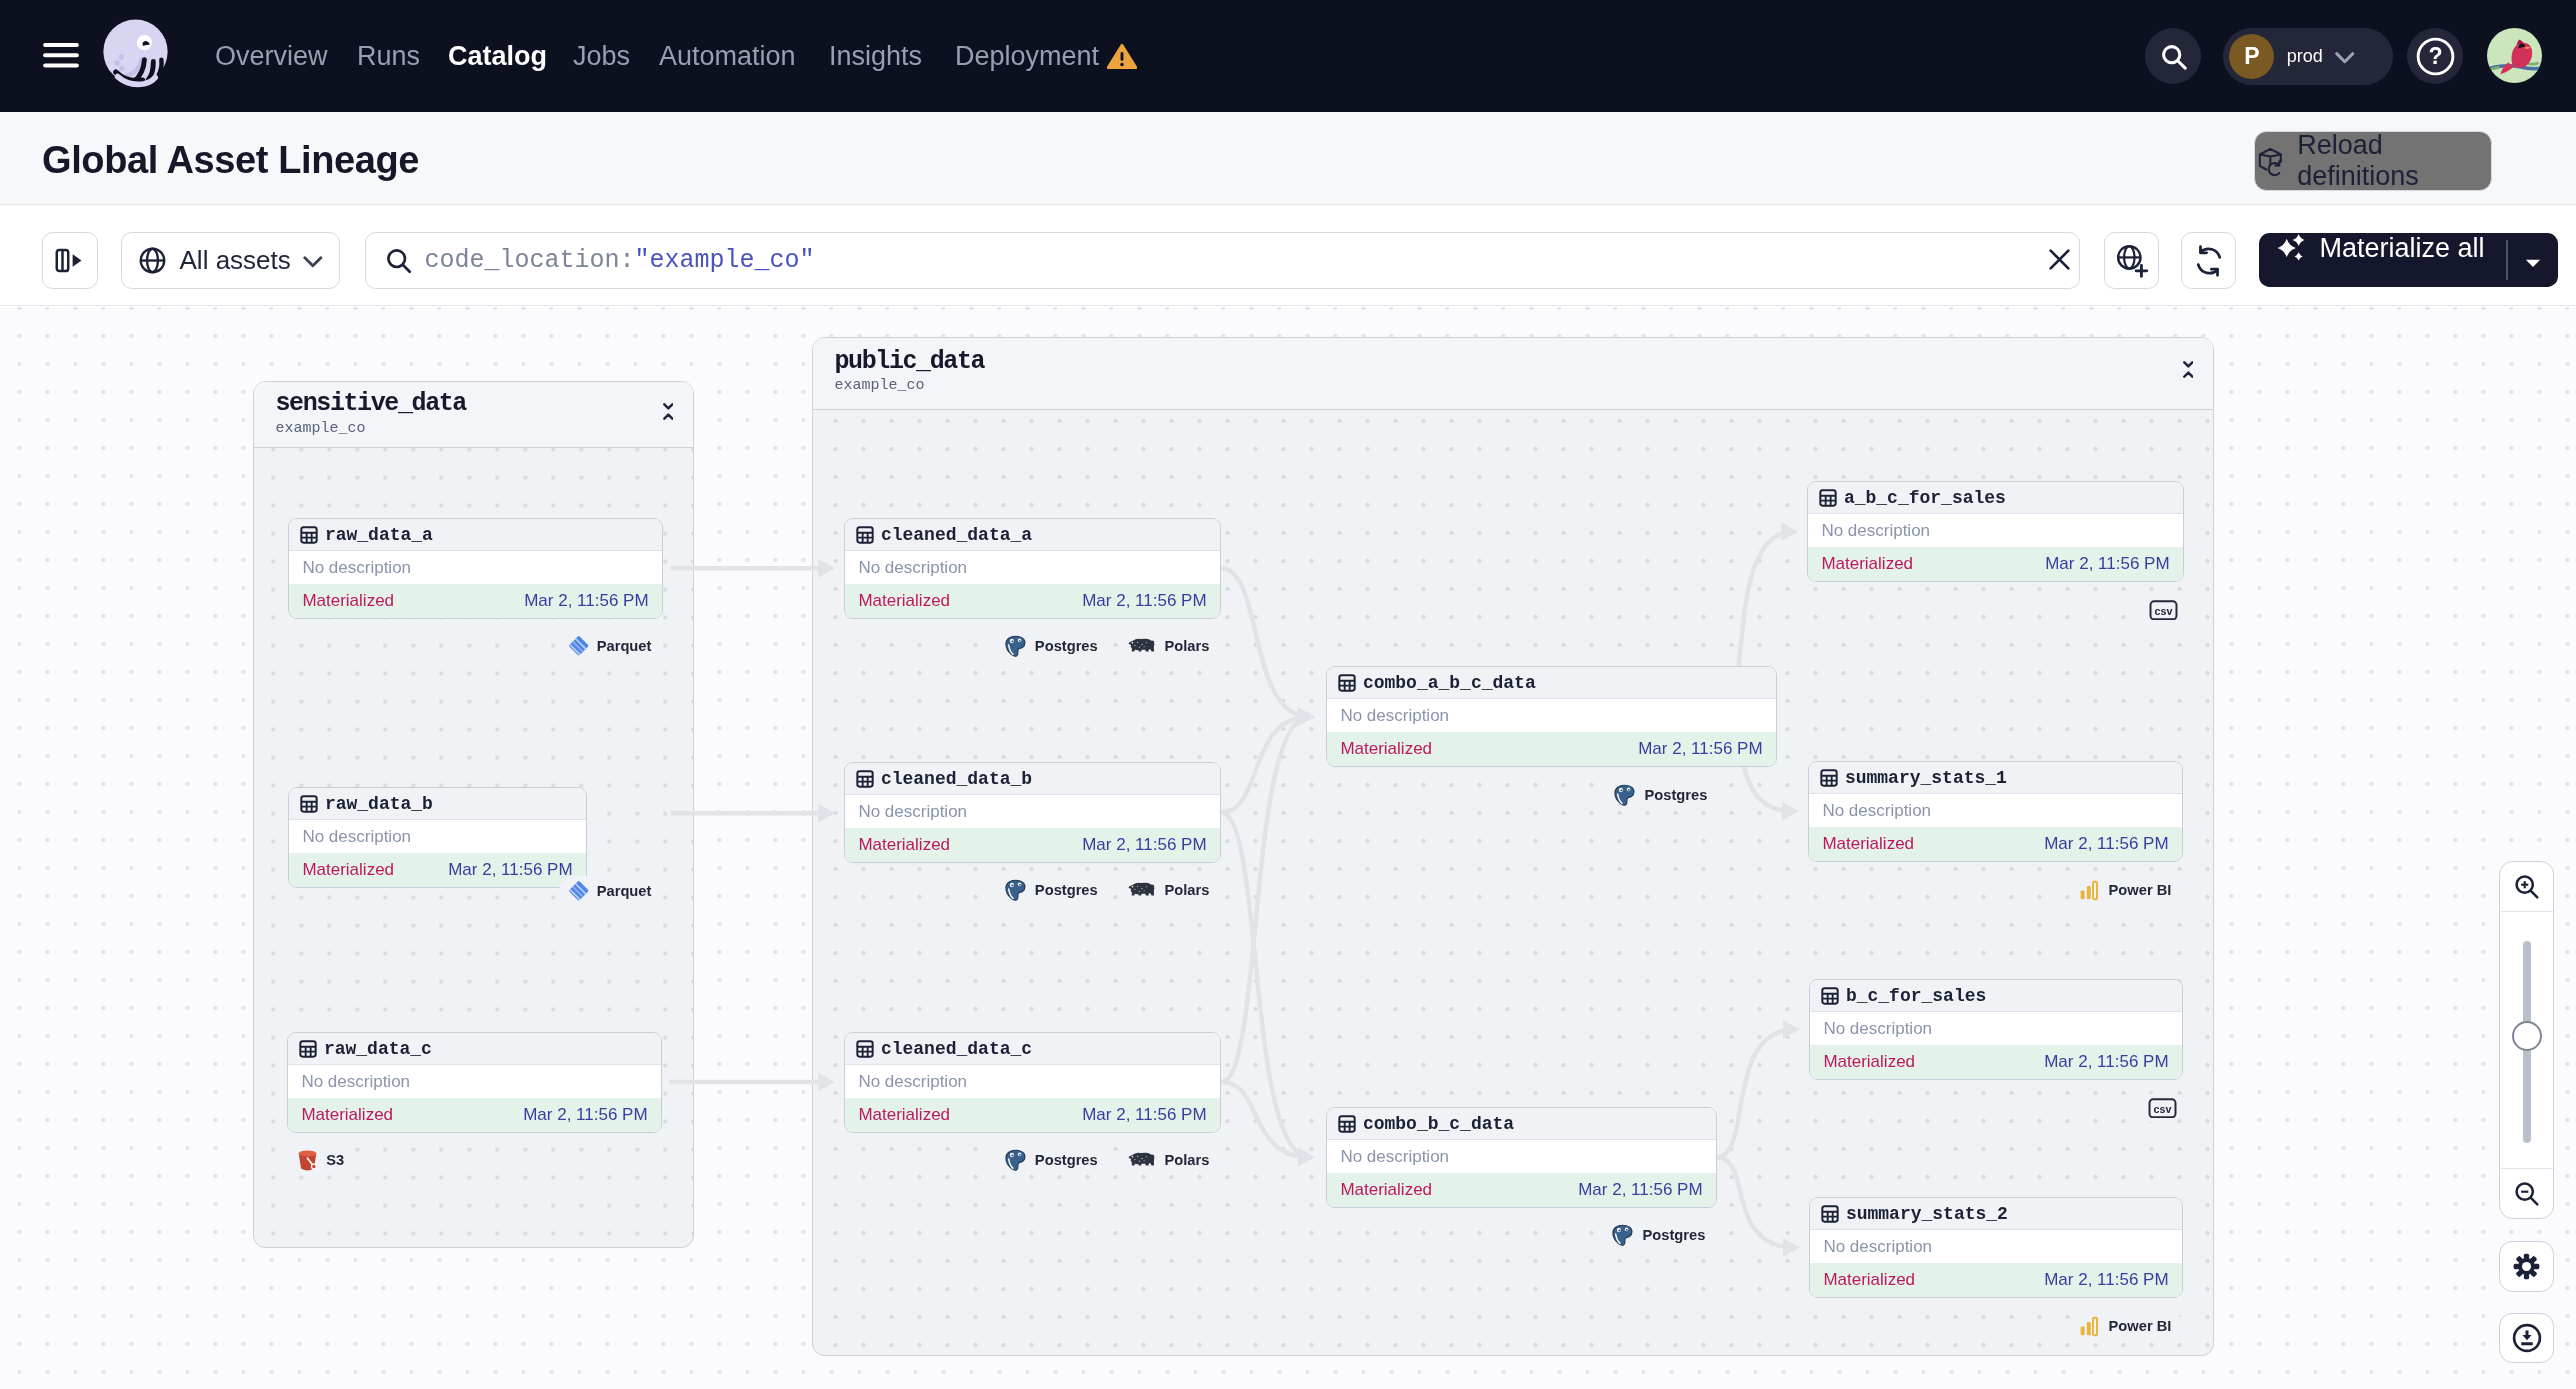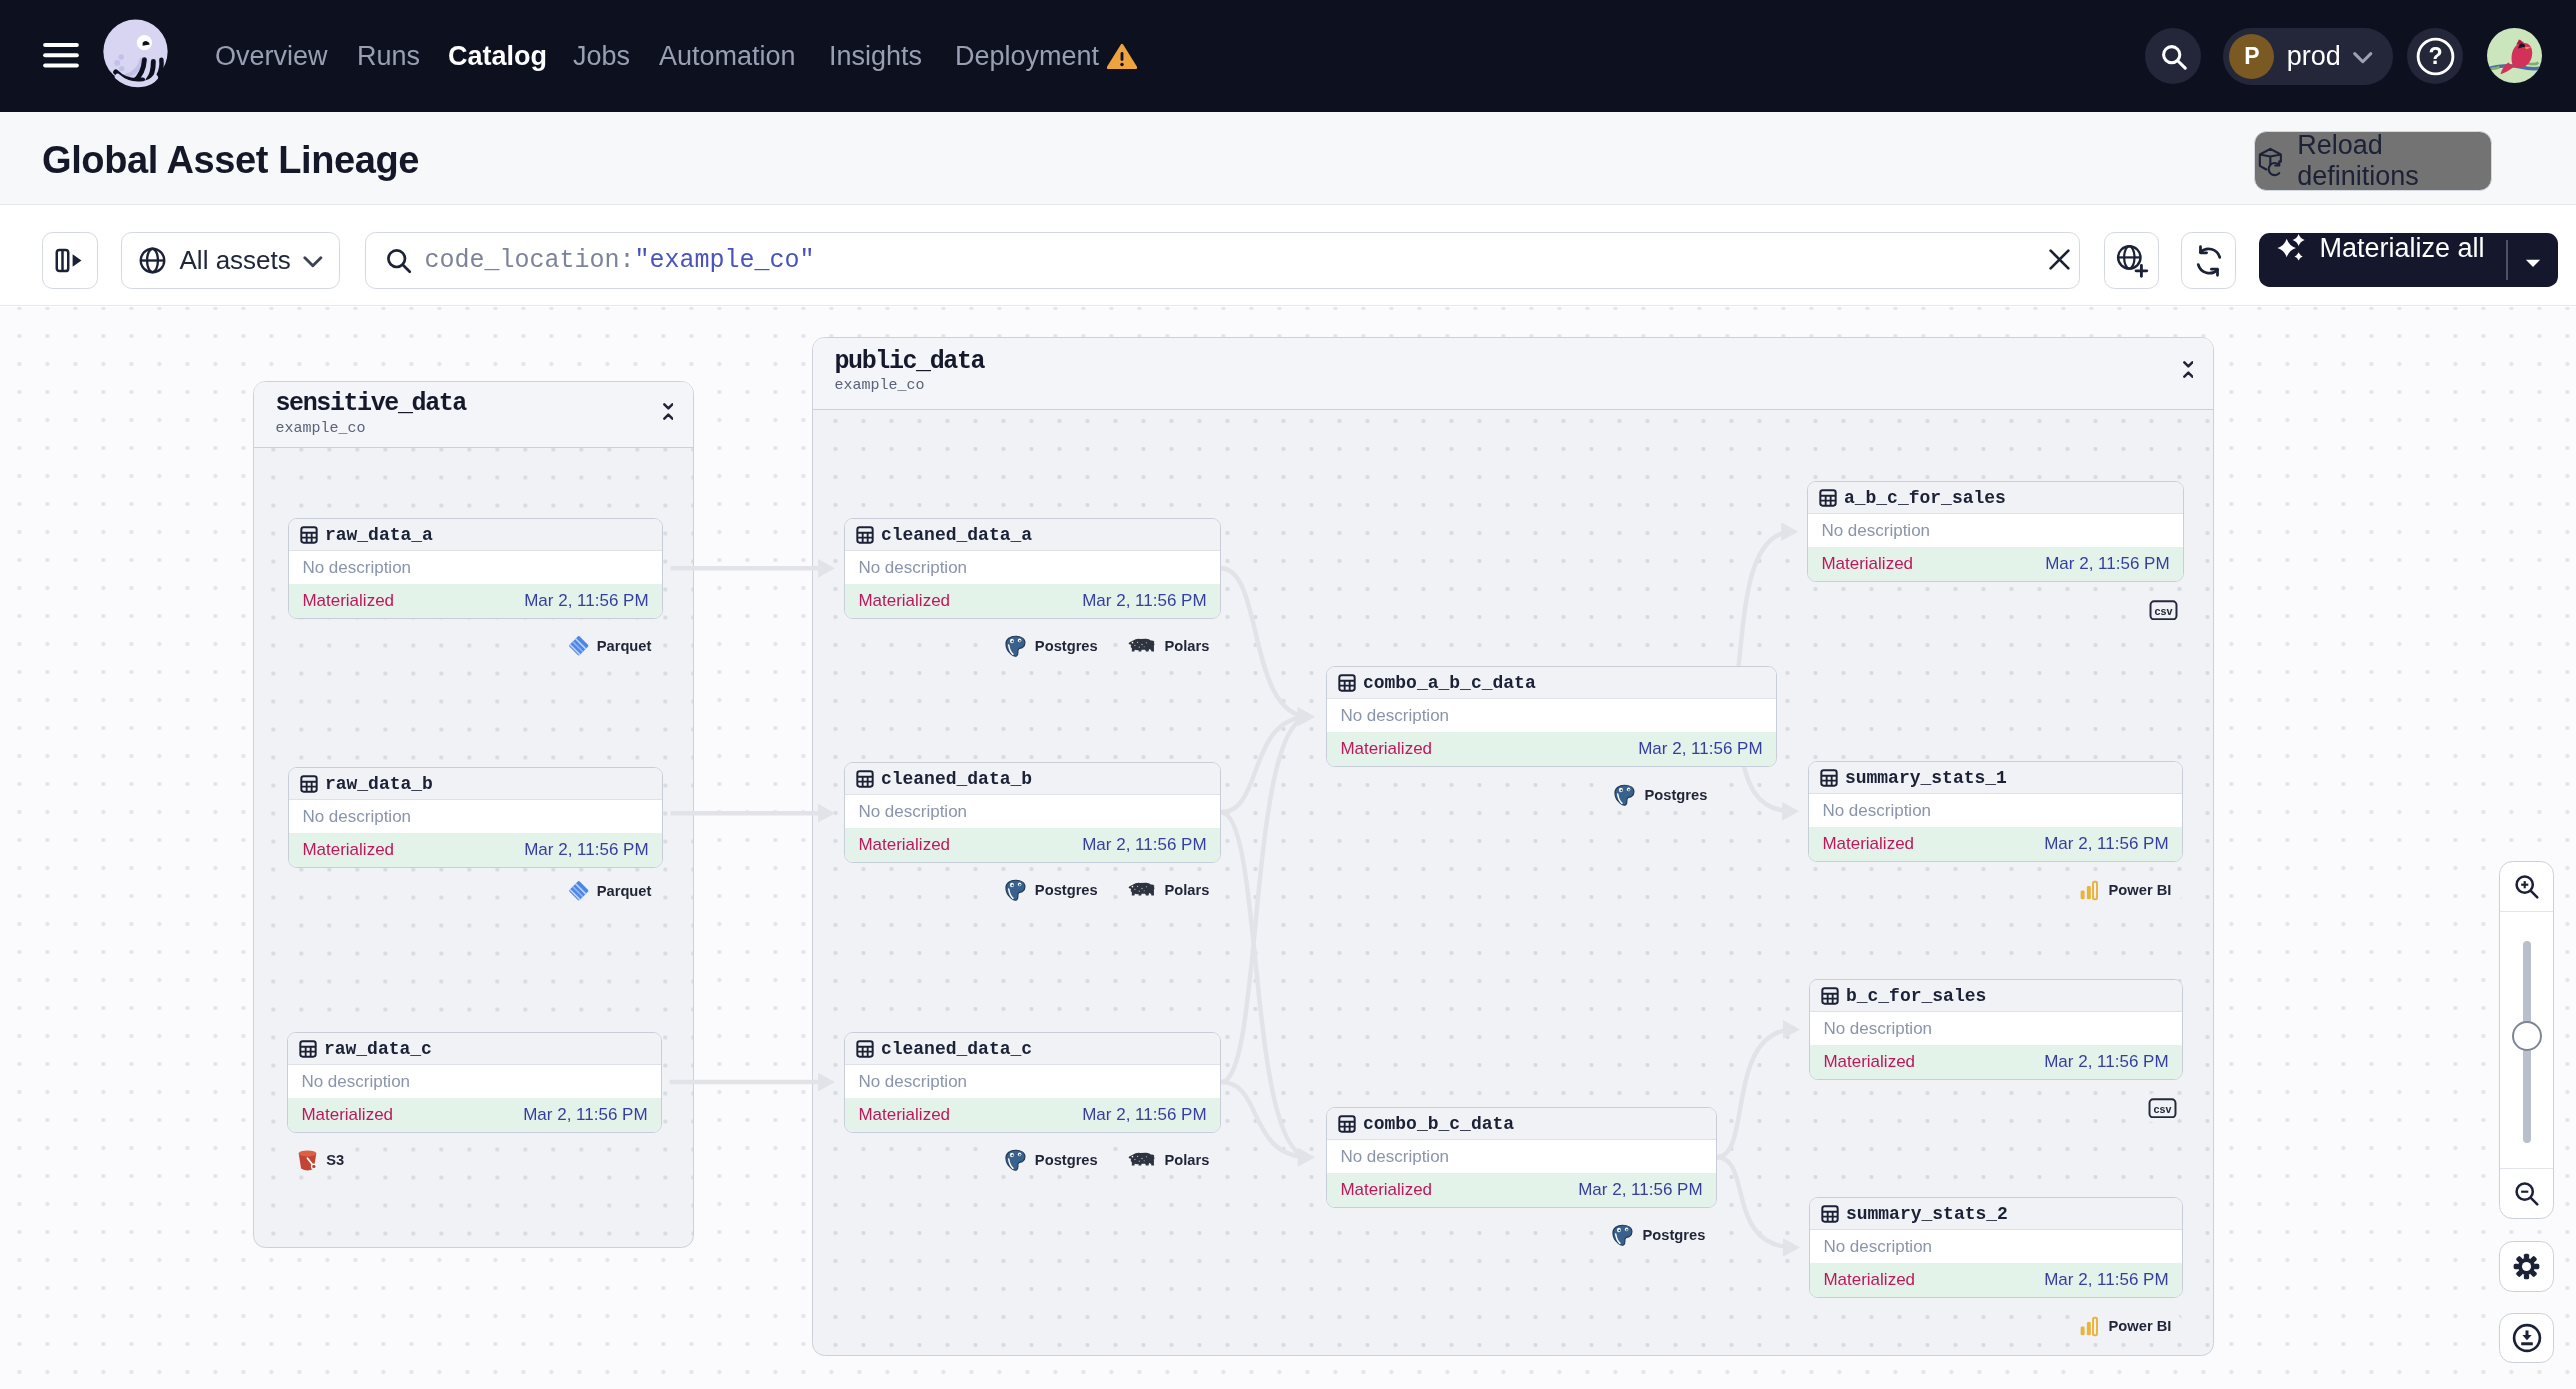--- a/index.html
+++ b/index.html
@@ -58,21 +58,21 @@
         <circle cx="17" cy="24" r="2" fill="#10131F"></circle>
       </svg></div>
     <div class="abs" style="left:2145px;top:28px;width:56px;height:56px;border-radius:50%;background:#232739;display:flex;align-items:center;justify-content:center">
       <svg width="27" height="27" viewBox="0 0 30 30" style="">
         <circle cx="13" cy="13" r="9" stroke="#fff" stroke-width="3.4" fill="none"></circle>
         <line x1="20" y1="20" x2="28" y2="28" stroke="#fff" stroke-width="3.4" stroke-linecap="round"></line>
       </svg>
     </div>
     <div class="abs" style="left:2223px;top:28px;width:170px;height:57px;border-radius:29px;background:#232739;display:flex;align-items:center">
       <div style="width:45px;height:45px;border-radius:50%;background:#7A5922;margin-left:6.3px;display:flex;align-items:center;justify-content:center;color:#fff;font-weight:700;font-size:23px">P</div>
-      <span style="color:#fff;font-size:27px;margin-left:12.5px">prod</span>
+      <span style="color:#fff;font-size:18px;margin-left:12.5px">prod</span>
       <span style="margin-left:10.7px;margin-top:5.4px"><svg width="21.5" height="14.3" viewBox="0 0 24 16" style="">
           <path d="M3,3 L12,12 L21,3" stroke="#9CA1B4" stroke-width="3.4" fill="none" stroke-linecap="round" stroke-linejoin="round"></path>
         </svg></span>
     </div>
     <div class="abs" style="left:2407px;top:28px;width:56px;height:56px;border-radius:50%;background:#232739;display:flex;align-items:center;justify-content:center">
       <svg width="41" height="41" viewBox="0 0 46 46" style="">
         <circle cx="23" cy="23" r="19.5" stroke="#fff" stroke-width="3.2" fill="none"></circle>
         <text x="23" y="31" font-family="Liberation Sans" font-size="26" font-weight="700" fill="#fff" text-anchor="middle">?</text>
       </svg>
     </div>
@@ -224,21 +224,21 @@
           <line x1="2" y1="17.5" x2="25" y2="17.5" stroke="#1B2136" stroke-width="2.8"></line>
         </svg>
         <span>raw_data_a</span>
       </div>
       <div class="nb">No description</div>
       <div class="nf">
         <span class="m">Materialized</span>
         <span class="t">Mar 2, 11:56 PM</span>
       </div>
     </div>
-    <div class="node" style="left:288px;top:460px;width:375px">
+    <div class="node" style="left:288px;top:480px;width:299px">
       <div class="nh">
         <svg width="18" height="18" viewBox="0 0 27 27" style="">
           <rect x="2" y="2" width="23" height="23" rx="3.5" stroke="#1B2136" stroke-width="3" fill="none"></rect>
           <line x1="2" y1="10" x2="25" y2="10" stroke="#1B2136" stroke-width="3"></line>
           <line x1="10" y1="10" x2="10" y2="25" stroke="#1B2136" stroke-width="2.8"></line>
           <line x1="17.5" y1="10" x2="17.5" y2="25" stroke="#1B2136" stroke-width="2.8"></line>
           <line x1="2" y1="17.5" x2="25" y2="17.5" stroke="#1B2136" stroke-width="2.8"></line>
         </svg>
         <span>raw_data_b</span>
       </div>

